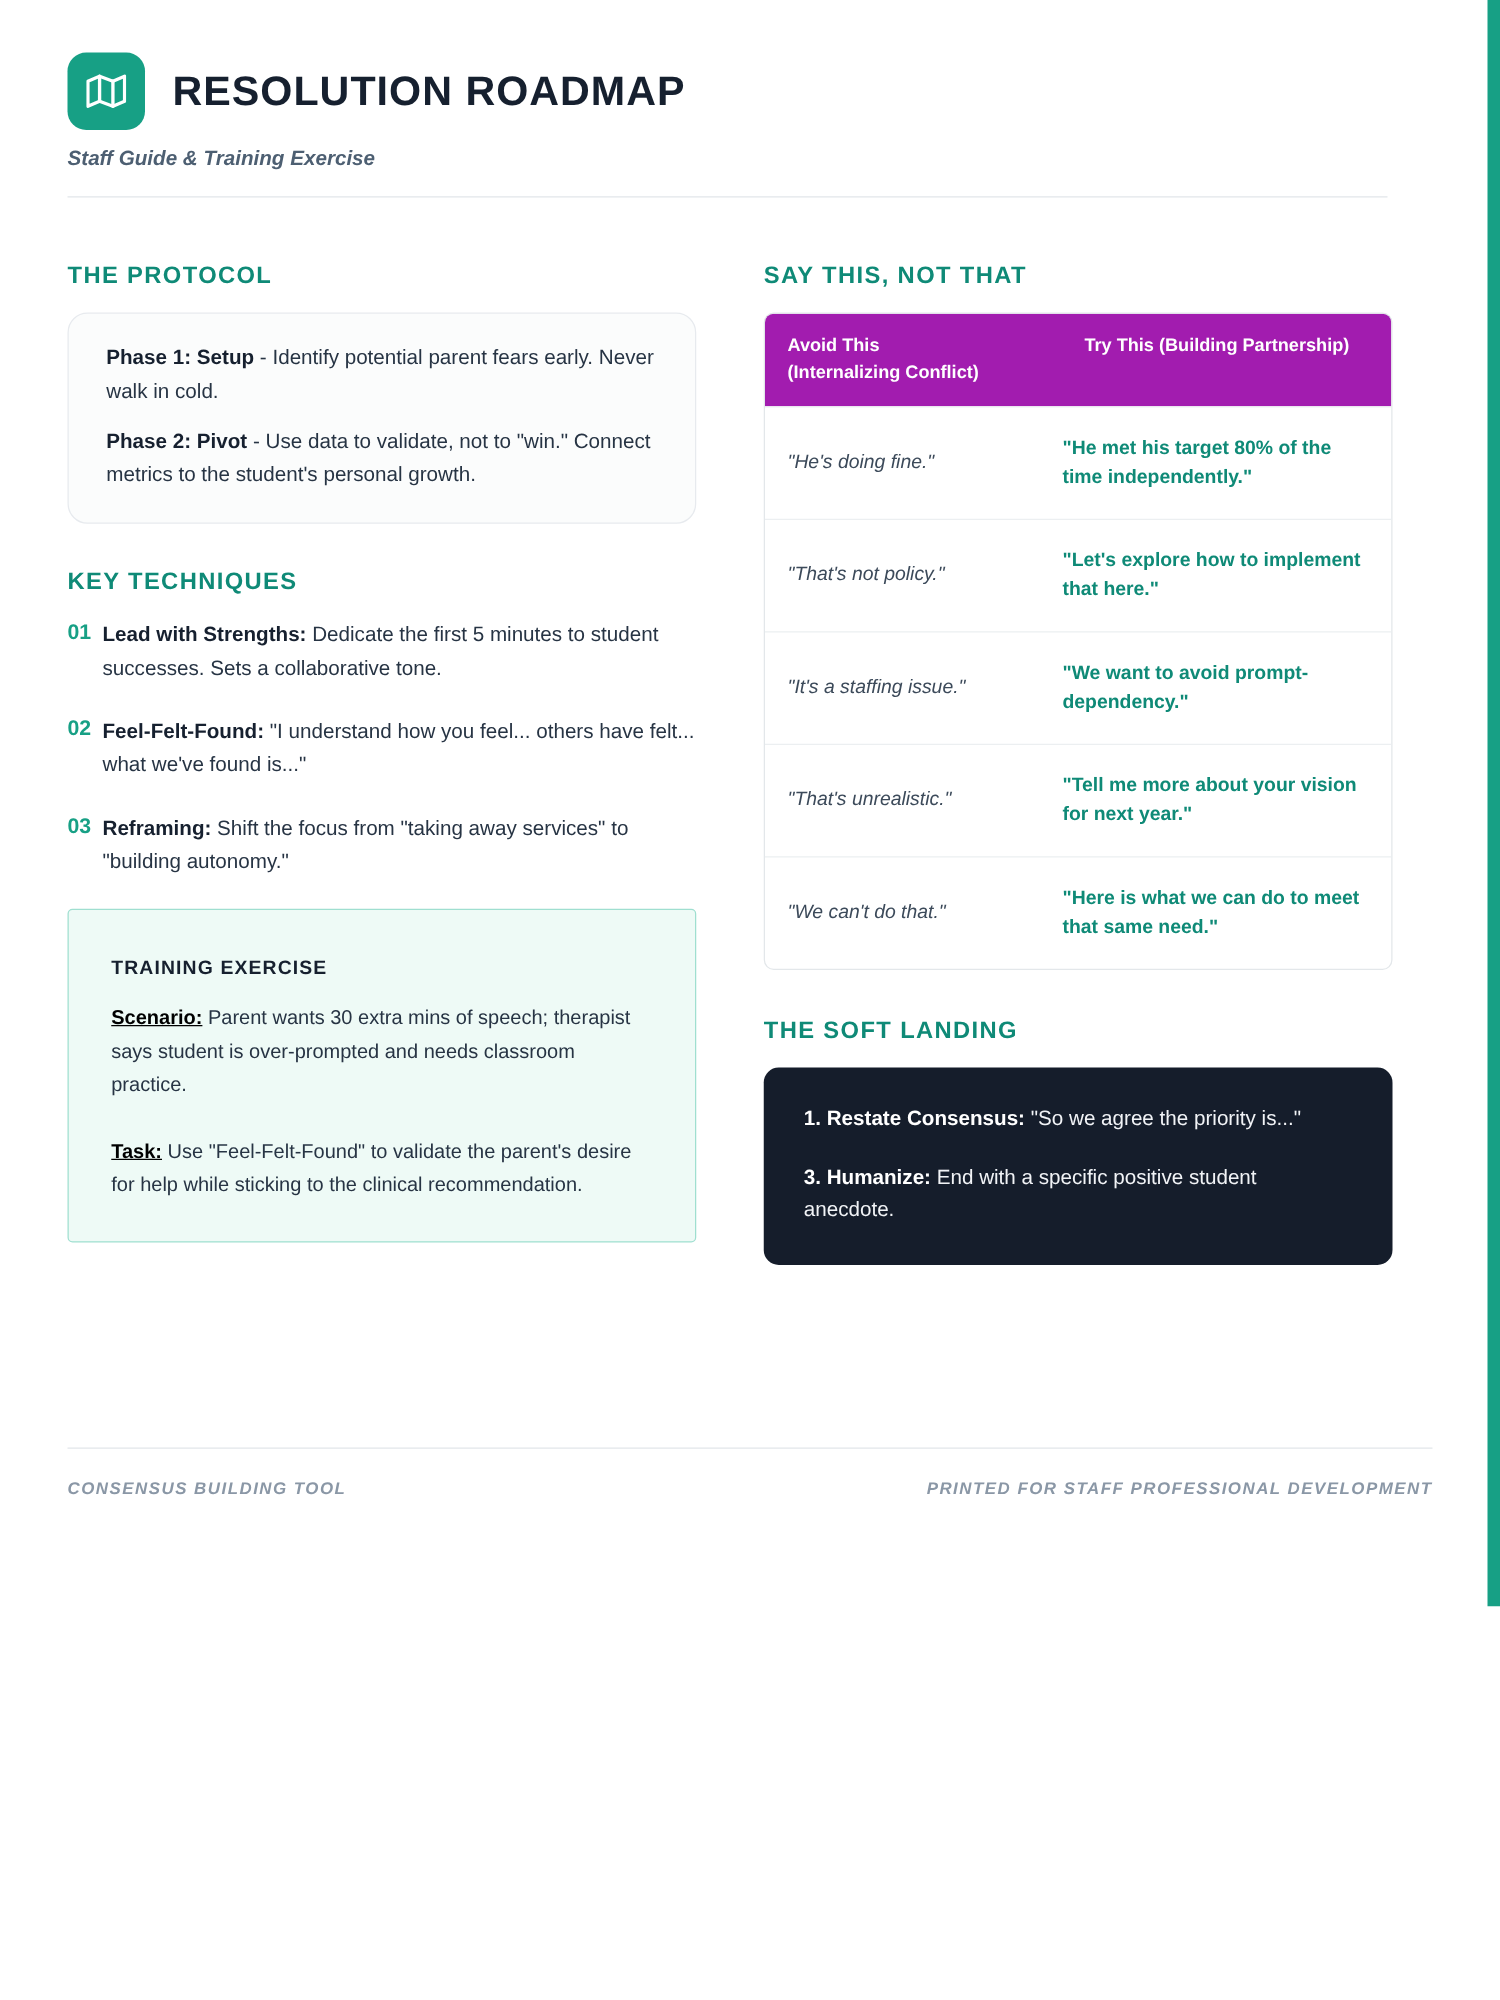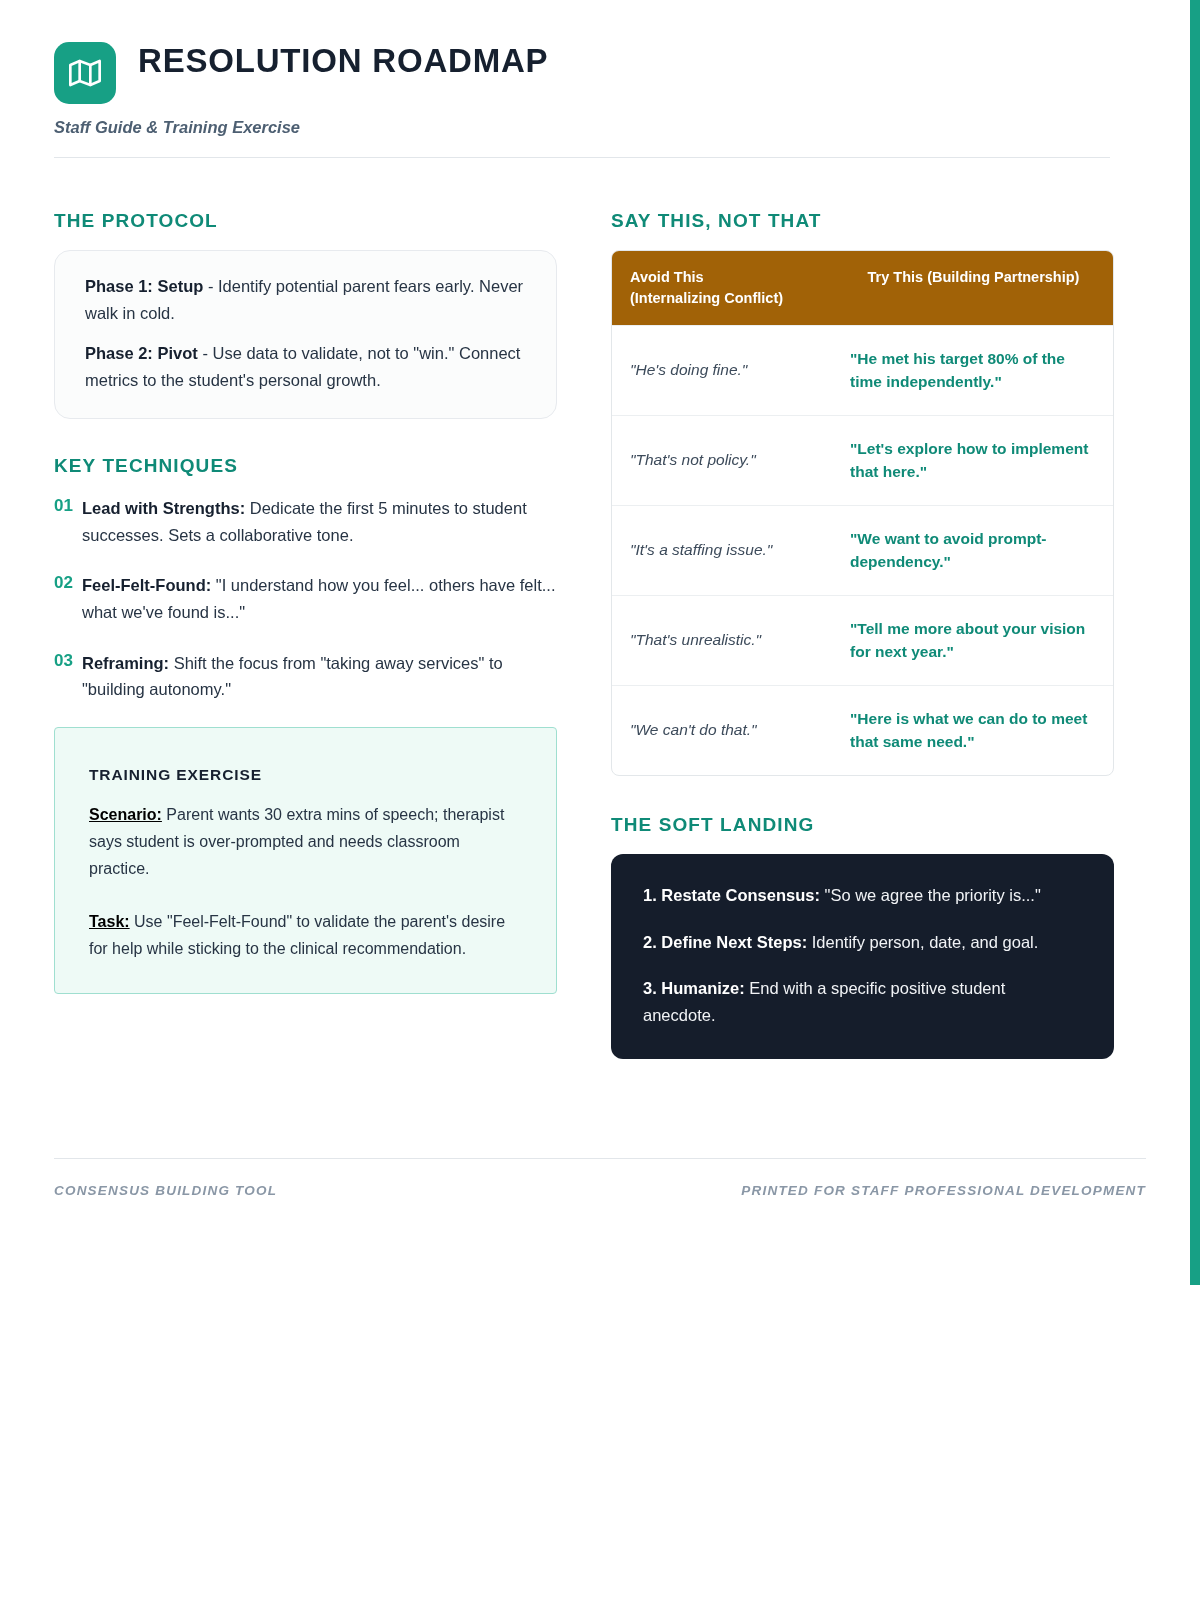--- a/index.html
+++ b/index.html
@@ -26,21 +26,21 @@
   }
   .sheet {
     position: absolute;
     left: 0; top: 0;
     width: 1164px;
     height: 1285px;
     padding: 42px 54px 0 54px;
   }
 
   
-  .header { display: flex; gap: 22px; }
+  .header { display: flex; align-items: center; gap: 22px; }
   .logo-badge {
     width: 62px; height: 62px;
     border-radius: 15px;
     background: #17a085;
     display: flex; align-items: center; justify-content: center;
     flex: none;
   }
   .logo-badge svg { display: block; }
   .title {
     font-size: 33px;
@@ -139,21 +139,21 @@
   .exercise-p.gap { margin-top: 26px; }
 
   
   .table {
     border: 1px solid #e3e7ea;
     border-radius: 8px;
     overflow: hidden;
     background: #fff;
   }
   .thead {
-    background: #a16207;
+    background: #a21caf;
     color: #ffffff;
     display: flex;
     padding: 16px 16px 16px 18px;
   }
   .th-left { width: 212px; flex: none; font-size: 14.5px; font-weight: bold; line-height: 1.45; }
   .th-right { flex: 1; font-size: 14.5px; font-weight: bold; line-height: 1.45; padding-left: 8px; text-align: center; }
   .trow {
     display: flex;
     border-top: 1px solid #eceff1;
     padding: 20px 16px 20px 18px;
@@ -320,23 +320,20 @@
           </div>
         </div>
 
         <div class="soft-block">
           <div class="sec-title">THE SOFT LANDING</div>
           <div class="soft-card">
             <div class="soft-item">
               <b>1. Restate Consensus:</b><span> "So we agree the priority is..."</span>
             </div>
             <div class="soft-item">
-              <b>2. Define Next Steps:</b><span> Identify person, date, and goal.</span>
-            </div>
-            <div class="soft-item">
               <b>3. Humanize:</b><span> End with a specific positive student anecdote.</span>
             </div>
           </div>
         </div>
 
       </div>
     </div>
   </div>
 
   <div class="footer">

